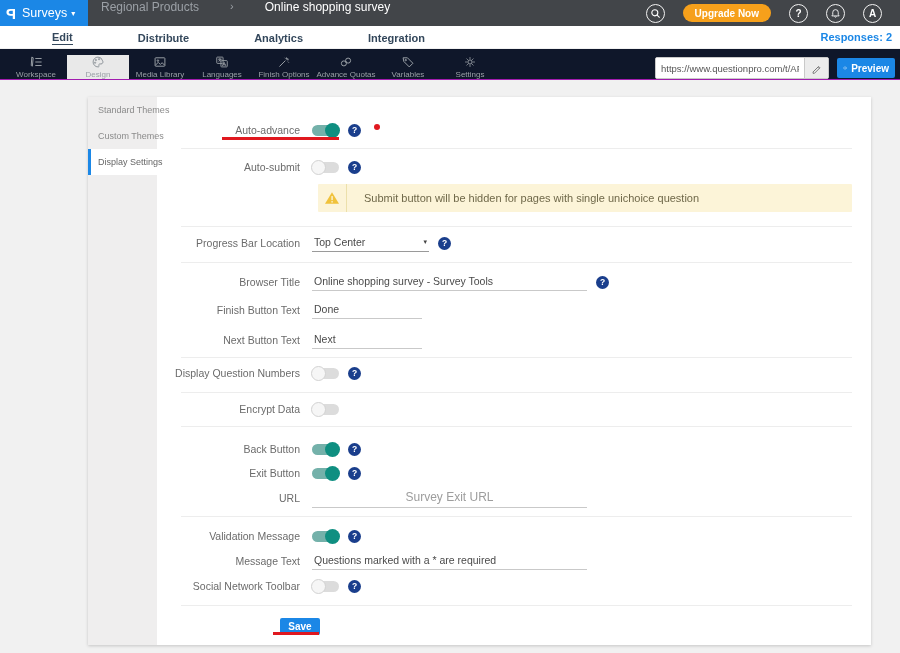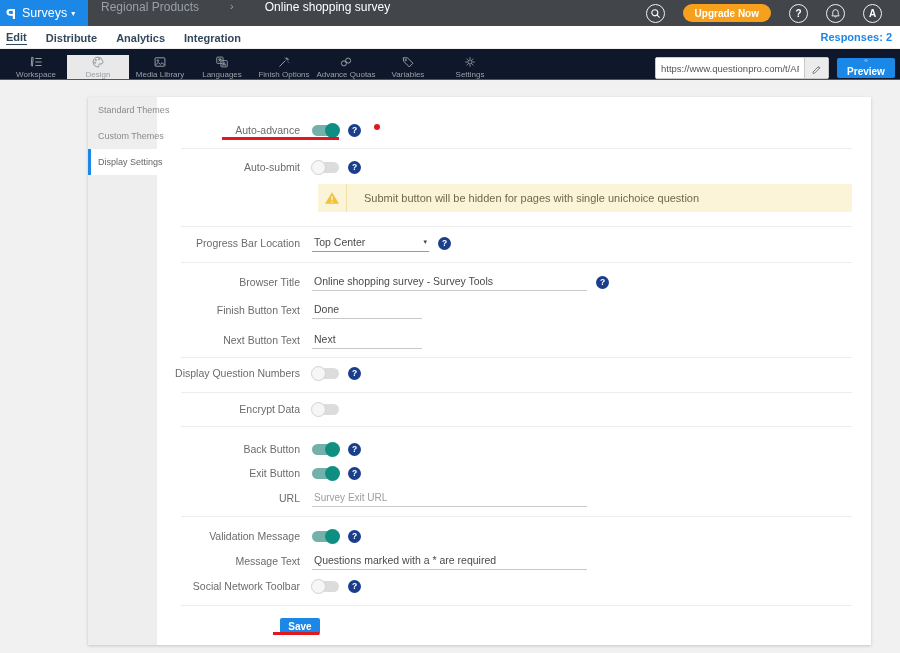--- a/index.html
+++ b/index.html
@@ -19,35 +19,35 @@
   .bc-parent{color:#9ba0a6;cursor:pointer;}
   .bc-sep{color:#9ba0a6;margin:0 9px;font-size:11px;}
   .bc-cur{color:#fff;}
   .hdr-right{margin-left:auto;display:flex;align-items:center;gap:18px;padding-right:18px;}
   .hdr-circle{width:19px;height:19px;border-radius:50%;border:1px solid #f2f2f2;box-sizing:border-box;
     display:flex;align-items:center;justify-content:center;color:#fff;font-size:10px;font-weight:bold;cursor:pointer;}
   .upgrade{height:18px;border:none;border-radius:9px;background:#f6a01b;color:#fff;
     font-family:inherit;font-size:10px;font-weight:bold;padding:0 12px;cursor:pointer;}
   
   .nav{height:22px;background:#fff;display:flex;align-items:center;padding:0 8px 0 6px;border-bottom:1px solid #f0f0f0;}
-  .nav-item{font-size:11px;font-weight:bold;color:#33475b;margin-right:19px;cursor:pointer;padding:2px 0 1px;}
+  .nav-item{font-size:11px;font-weight:bold;color:#33475b;margin-right:19px;cursor:pointer;padding:2px 0 1px;margin-left:46px;}
   .nav-item.active{border-bottom:1.5px solid #33475b;}
   .responses{margin-left:auto;font-size:11px;font-weight:bold;color:#1b87e6;cursor:pointer;}
   
   .toolbar{height:30px;background:#0f172a;border-bottom:1px solid #a21caf;display:flex;align-items:flex-end;padding-left:5px;}
   .tb-item{width:62px;display:flex;flex-direction:column;align-items:center;justify-content:center;cursor:pointer;}
   .tb-item.active{background:#e9e9e9;}
   .tb-ic{width:14px;height:14px;margin-bottom:1px;}
   .tb-lb{font-size:8px;color:#9aa0a6;white-space:nowrap;}
   .tb-right{margin-left:auto;display:flex;align-items:center;gap:8px;padding-right:5px;}
   .url-group{display:flex;width:172px;height:20px;border:1px solid #c9c9c9;border-radius:2px;background:#fff;overflow:hidden;}
   .url-input-top{flex:1;border:none;outline:none;font-family:inherit;font-size:9.5px;color:#555;padding:0 5px;min-width:0;background:#fff;}
   .url-edit{width:23px;background:#ececec;border-left:1px solid #c9c9c9;display:flex;align-items:center;justify-content:center;cursor:pointer;}
   .preview-btn{height:20px;width:58px;border:none;border-radius:2px;background:#1b87e6;color:#fff;
-    font-family:inherit;font-size:10px;font-weight:bold;display:flex;align-items:center;justify-content:center;gap:4px;cursor:pointer;flex-direction:column;}
+    font-family:inherit;font-size:10px;font-weight:bold;display:flex;align-items:center;justify-content:center;gap:4px;cursor:pointer;}
   
   .card{position:absolute;left:88px;top:97px;width:783px;height:548px;background:#fff;
     box-shadow:0 1px 3px rgba(0,0,0,0.18);}
   .side{position:absolute;left:0;top:0;width:69px;height:100%;background:#efeeee;}
   .side-item{height:26px;display:flex;align-items:center;padding-left:10px;font-size:9px;color:#8b8b8b;cursor:pointer;white-space:nowrap;}
   .side-item.active{background:#fff;border-left:3px solid #1b87e6;padding-left:7px;color:#666;}
   .main{margin-left:69px;position:relative;}
   .row{display:flex;align-items:center;height:18px;}
   .lbl{width:155px;text-align:right;padding-right:12px;box-sizing:border-box;font-size:10.5px;color:#6b6b6b;white-space:nowrap;}
   
@@ -57,21 +57,21 @@
   .tgl.off{background:#dcdcdc;}
   .tgl.off::after{content:"";position:absolute;left:-1px;top:-2px;width:13px;height:13px;border-radius:50%;
     background:#f6f6f6;border:1px solid #d2d2d2;}
   .help{width:13px;height:13px;border-radius:50%;background:#1a3e8c;color:#fff;font-size:8.5px;font-weight:bold;
     display:flex;align-items:center;justify-content:center;margin-left:9px;cursor:pointer;flex:none;}
   
   .uinput{border:none;border-bottom:1px solid #c9c9c9;font-size:10.5px;color:#4a4a4a;
     padding:2px 2px 3px;outline:none;background:transparent;font-family:inherit;}
   .w-long{width:271px;}
   .w-short{width:106px;}
-  .url-exit{font-size:10px;}
+  .url-exit{font-size:12px;text-align:center;}
   .url-exit::placeholder{color:#9d9d9d;}
   .select{width:113px;border-bottom:1px solid #9a9a9a;display:flex;justify-content:space-between;align-items:center;
     font-size:10.5px;color:#4a4a4a;padding:2px 2px 3px;cursor:pointer;}
   .sel-caret{font-size:7px;color:#444;}
   .hr{border-bottom:1px solid #ededed;margin-left:24px;margin-right:19px;height:0;}
   
   .warn{margin-left:161px;width:534px;height:28px;background:#fcf4d8;display:flex;align-items:stretch;border-radius:1px;}
   .warn-ic{width:28px;display:flex;align-items:center;justify-content:center;border-right:1px solid #ece0ab;flex:none;}
   .warn-tx{display:flex;align-items:center;padding-left:17px;font-size:11px;color:#6f6849;}
   

